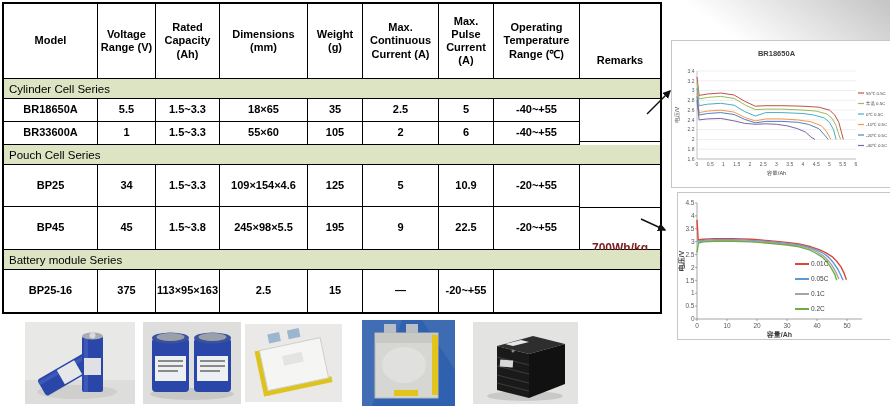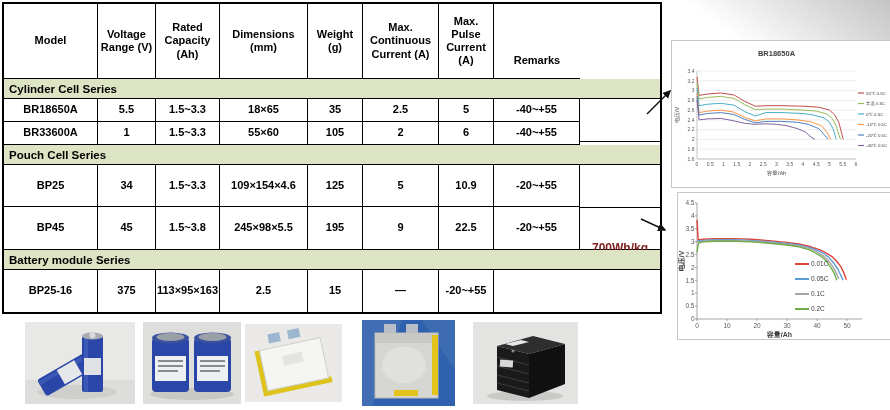--- a/index.html
+++ b/index.html
@@ -11,21 +11,21 @@
   .spec-table{position:absolute;left:2px;top:2px;display:grid;
       grid-template-columns:94px 58px 64px 88px 55px 76px 55px 86px 80px;
       grid-template-rows:75px 20px 23px 23px 20px 42px 43px 20px 42px;
       border:2px solid #000;background:#fff;}
   .cell{border-right:1px solid #000;border-bottom:1px solid #000;
       display:flex;align-items:center;justify-content:center;text-align:center;
       font-weight:bold;font-size:11px;color:#000;line-height:1.2;padding:1px 2px;box-sizing:border-box;}
   .cell.lastcol{border-right:none;margin-top:40px;}
   .cell.lastrow{border-bottom:none;}
   .band{grid-column:1 / -1;background:#dce4c3;border-bottom:1px solid #000;
-      display:flex;align-items:center;font-weight:bold;font-size:11.5px;color:#000;
+      display:flex;align-items:center;font-weight:normal;font-size:11.5px;color:#000;
       padding-left:5px;box-sizing:border-box;}
   .cell.red{color:#7f1d1d;font-size:12px;}
   
   .chart-box{position:absolute;background:#fff;border:1px solid #c6c6c6;}
   #chart1{left:671px;top:40px;width:219px;height:146px;}
   #chart2{left:677px;top:192px;width:213px;height:146px;}
   .chart-box svg{width:100%;height:100%;display:block;font-family:"Liberation Sans",sans-serif;}
   
   .photo{position:absolute;overflow:hidden;}
   .photo svg{width:100%;height:100%;display:block;}
@@ -39,20 +39,21 @@
   <div class="bg-gradient"></div>
 
   <div class="spec-table" id="spec-table">
       <div class="cell">Model</div>
       <div class="cell">Voltage Range (V)</div>
       <div class="cell">Rated Capacity (Ah)</div>
       <div class="cell">Dimensions (mm)</div>
       <div class="cell">Weight (g)</div>
       <div class="cell">Max. Continuous Current (A)</div>
       <div class="cell">Max. Pulse Current (A)</div>
+      <div class="cell">Operating Temperature Range (℃)</div>
       <div class="cell lastcol">Remarks</div>
       <div class="band">Cylinder Cell Series</div>
       <div class="cell">BR18650A</div>
       <div class="cell">5.5</div>
       <div class="cell">1.5~3.3</div>
       <div class="cell">18×65</div>
       <div class="cell">35</div>
       <div class="cell">2.5</div>
       <div class="cell">5</div>
       <div class="cell">-40~+55</div>

